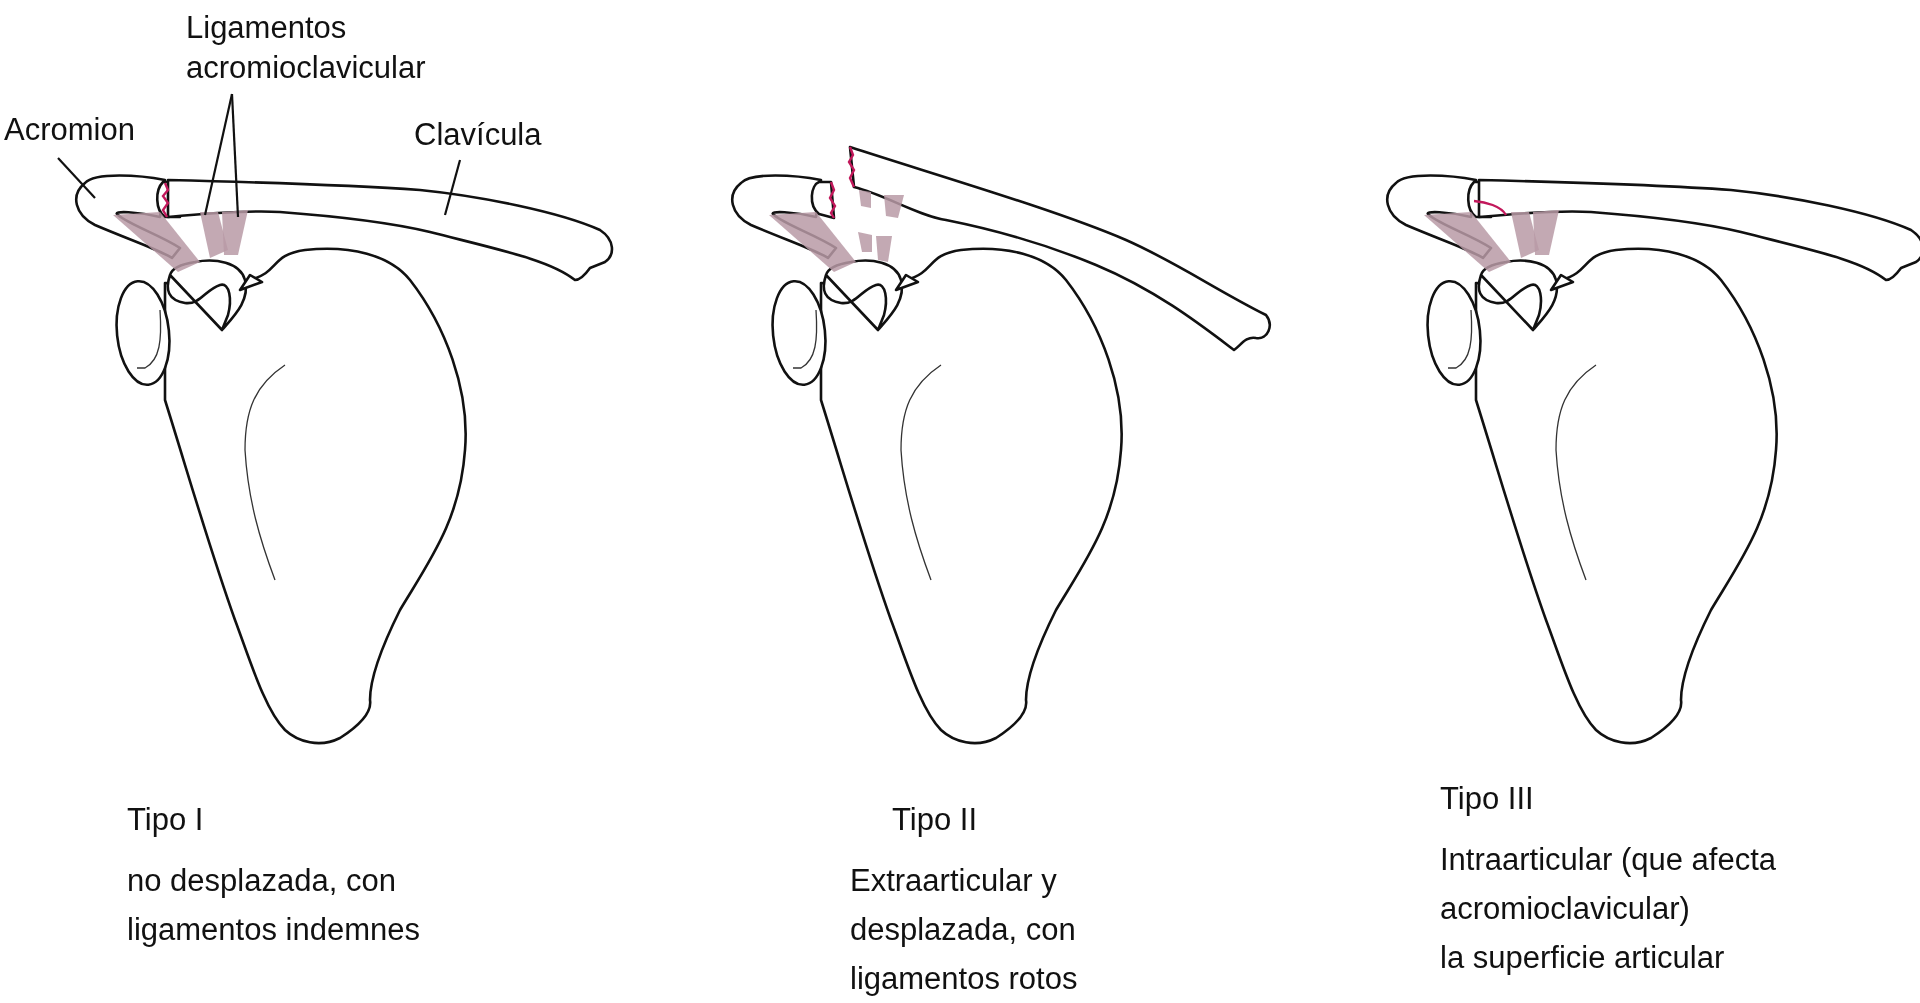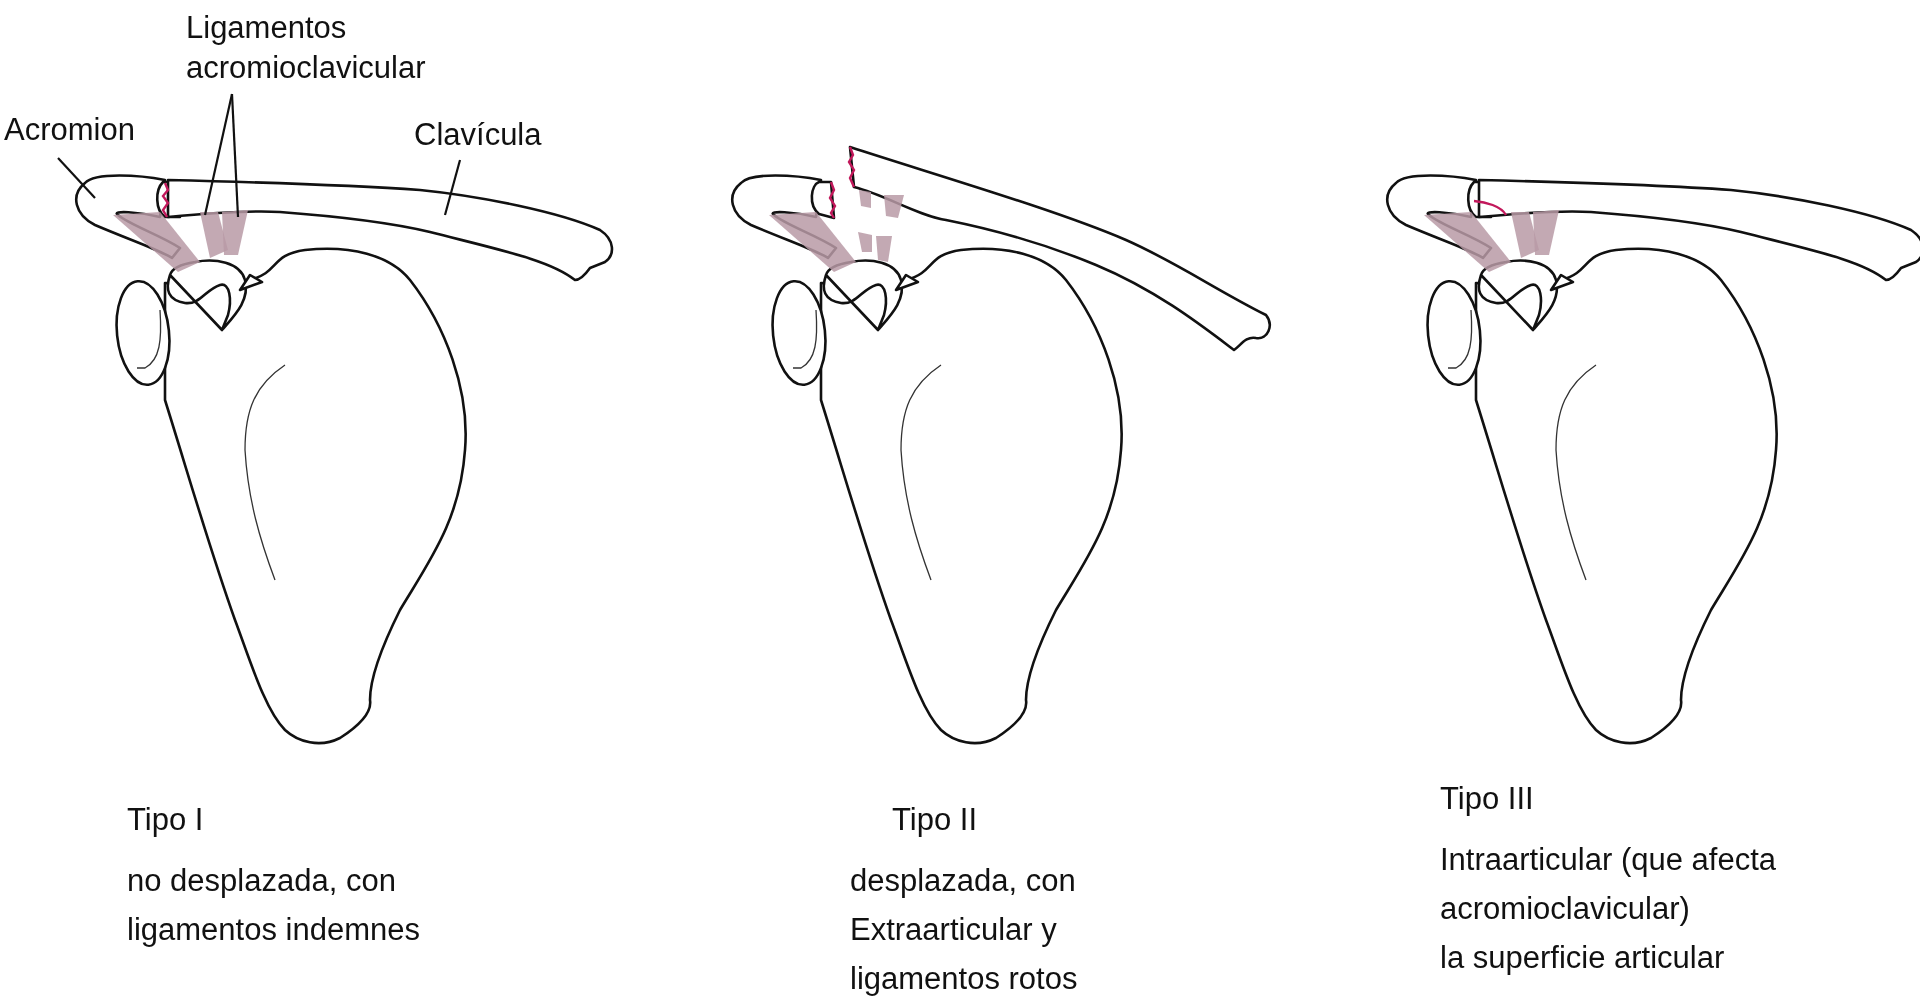--- a/index.html
+++ b/index.html
@@ -90,22 +90,22 @@
 <div class="cap" style="left:127px; top:795px; width:400px;">
   <span class="title">Tipo I</span>
   <span class="line">no desplazada, con</span>
   <span class="line">ligamentos indemnes</span>
 </div>
 
 <div class="cap" style="left:892px; top:795px; width:200px;">
   <span class="title">Tipo II</span>
 </div>
 <div class="cap left" style="left:850px; top:856px; width:340px;">
+  <span class="line">Extraarticular y</span>
   <span class="line">desplazada, con</span>
-  <span class="line">Extraarticular y</span>
   <span class="line">ligamentos rotos</span>
 </div>
 
 <div class="cap" style="left:1440px; top:774px; width:420px;">
   <span class="title">Tipo III</span>
   <span class="line">Intraarticular (que afecta</span>
   <span class="line">acromioclavicular)</span>
   <span class="line">la superficie articular</span>
 </div>
 

